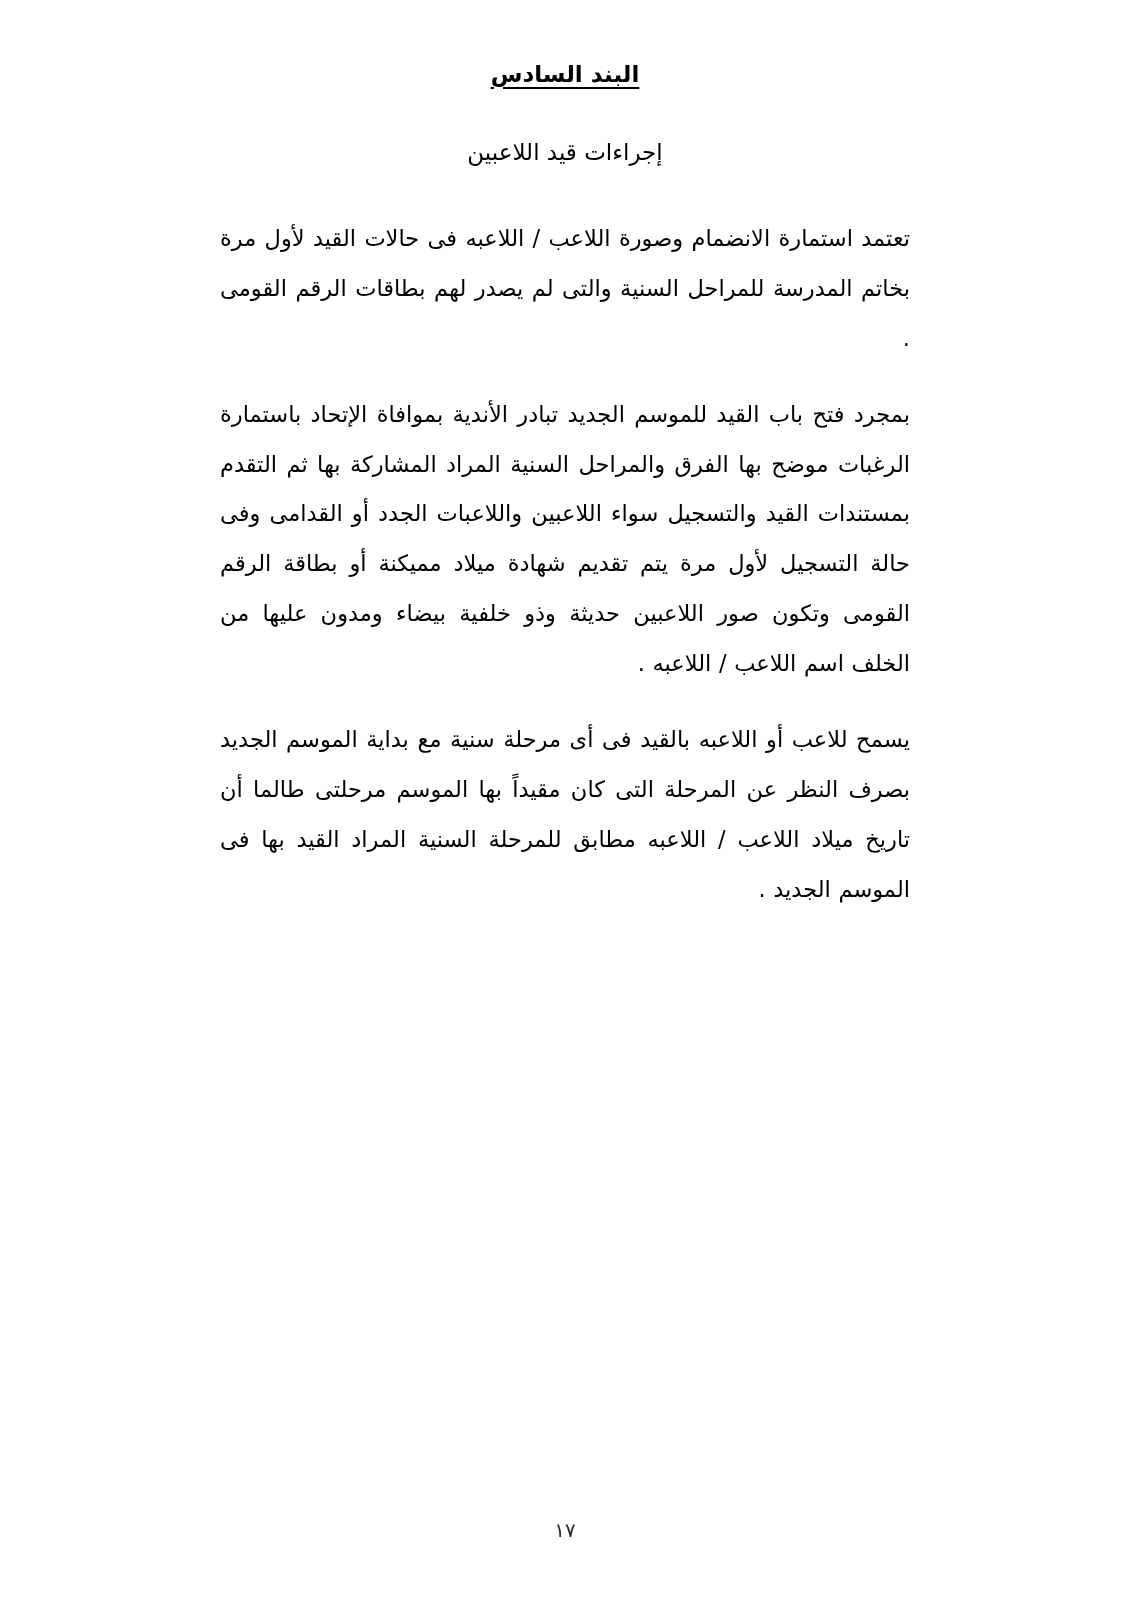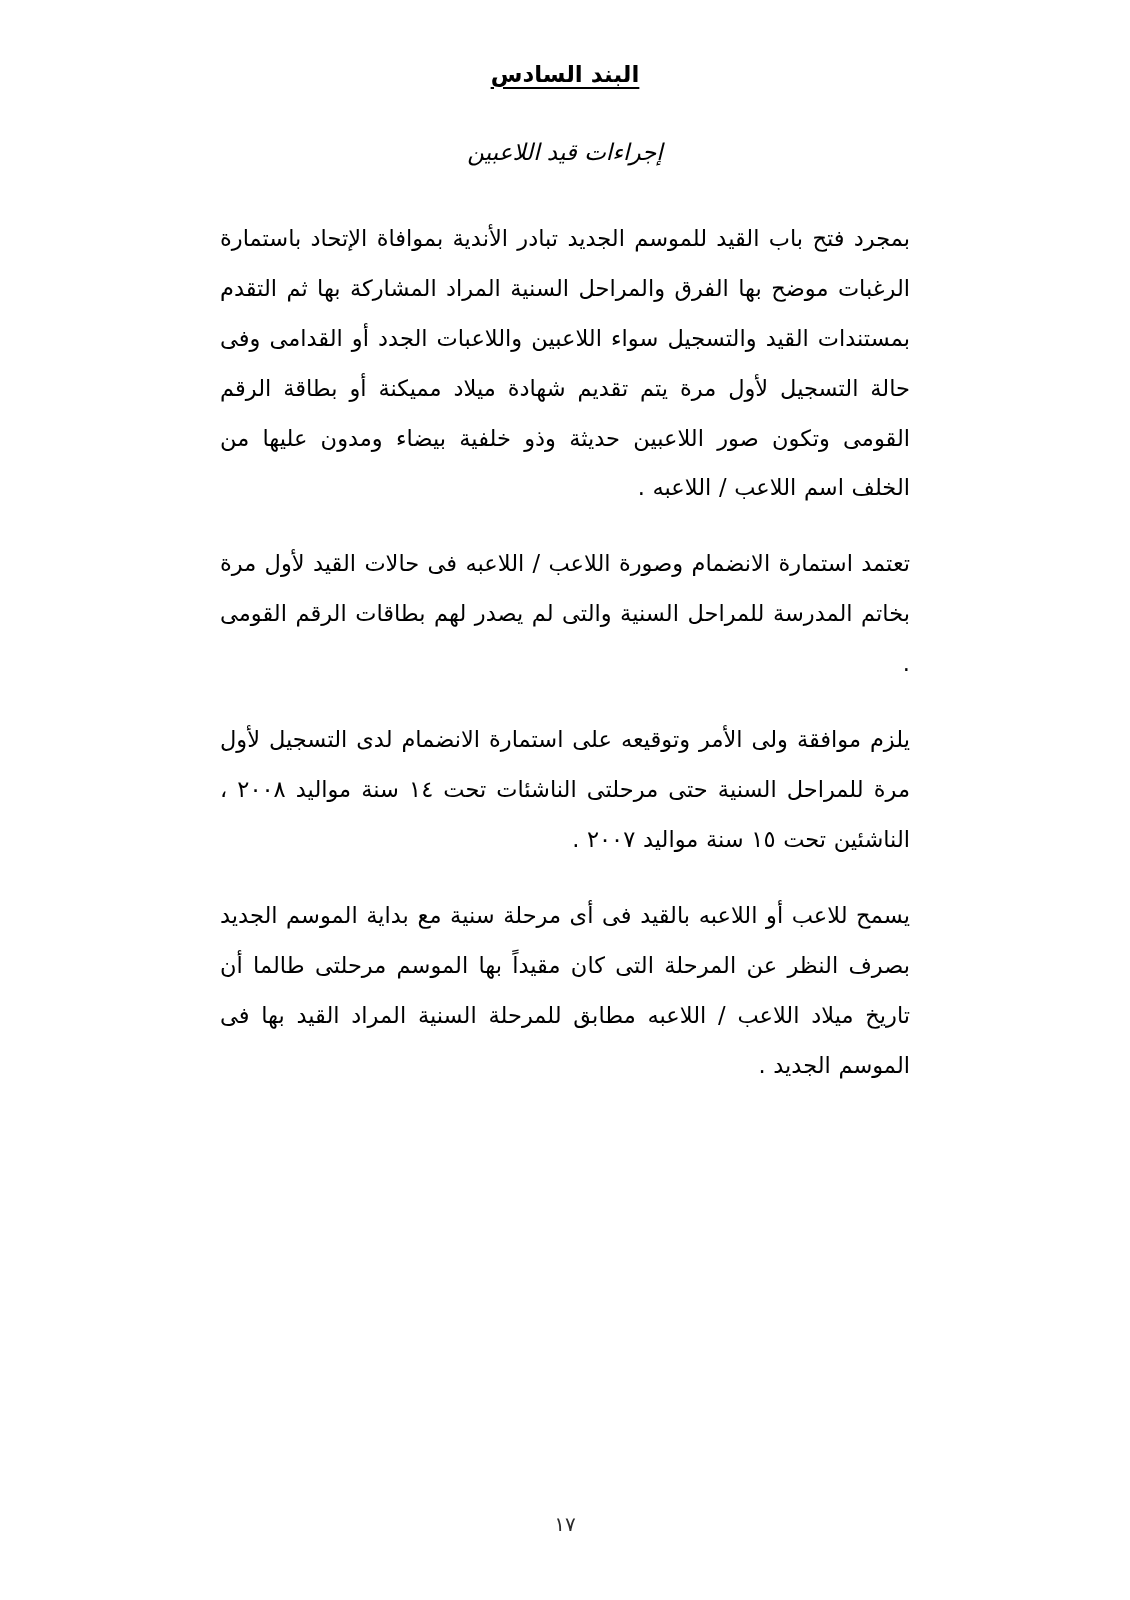--- a/index.html
+++ b/index.html
@@ -40,65 +40,63 @@
     margin: 0 0 48px 0;
     line-height: 1.3;
   }
 
   .doc-subtitle {
     text-align: center;
     font-size: 23px;
     font-weight: normal;
     margin: 0 0 46px 0;
     line-height: 1.3;
-    font-style: italic;
   }
 
   .para {
     font-size: 22.5px;
     font-weight: normal;
     line-height: 2.22;
     margin: 0 0 26px 0;
     text-align: justify;
     text-justify: inter-word;
     direction: rtl;
     word-spacing: 0.5px;
   }
 
   .para:last-of-type {
     margin-bottom: 0;
   }
 
   .page-number {
     position: absolute;
-    bottom: 64px;
+    bottom: 58px;
     left: 0;
     right: 0;
     text-align: center;
     font-size: 20px;
     color: #2b2b2b;
     direction: rtl;
   }
 </style>
 </head>
 <body>
 
 <div class="page">
 
   <div class="content">
 
     <h1 class="doc-title">البند السادس</h1>
 
     <h2 class="doc-subtitle">إجراءات قيد اللاعبين</h2>
 
+    <p class="para">تعتمد استمارة الانضمام وصورة اللاعب / اللاعبه فى حالات القيد لأول مرة بخاتم المدرسة للمراحل السنية والتى لم يصدر لهم بطاقات الرقم القومى .</p>
+
     <p class="para">بمجرد فتح باب القيد للموسم الجديد تبادر الأندية بموافاة الإتحاد باستمارة الرغبات موضح بها الفرق والمراحل السنية المراد المشاركة بها ثم التقدم بمستندات القيد والتسجيل سواء اللاعبين واللاعبات الجدد أو القدامى  وفى حالة التسجيل لأول مرة يتم تقديم شهادة ميلاد مميكنة أو بطاقة الرقم القومى وتكون صور اللاعبين حديثة وذو خلفية بيضاء ومدون عليها من الخلف اسم اللاعب / اللاعبه .</p>
 
-    <p class="para">تعتمد استمارة الانضمام وصورة اللاعب / اللاعبه فى حالات القيد لأول مرة بخاتم المدرسة للمراحل السنية والتى لم يصدر لهم بطاقات الرقم القومى .</p>
-
-    <p class="para">يلزم موافقة ولى الأمر وتوقيعه على استمارة الانضمام لدى التسجيل لأول مرة للمراحل السنية حتى مرحلتى الناشئات تحت ١٤ سنة مواليد ٢٠٠٨ ، الناشئين تحت ١٥ سنة مواليد ٢٠٠٧ .</p>
 
 
     <p class="para">يسمح للاعب أو اللاعبه بالقيد فى أى مرحلة سنية مع بداية الموسم الجديد بصرف النظر عن المرحلة التى كان مقيداً بها الموسم مرحلتى طالما أن تاريخ ميلاد اللاعب / اللاعبه مطابق للمرحلة السنية المراد القيد بها فى الموسم الجديد .</p>
 
   </div>
 
   <div class="page-number">١٧</div>
 
 </div>
 

